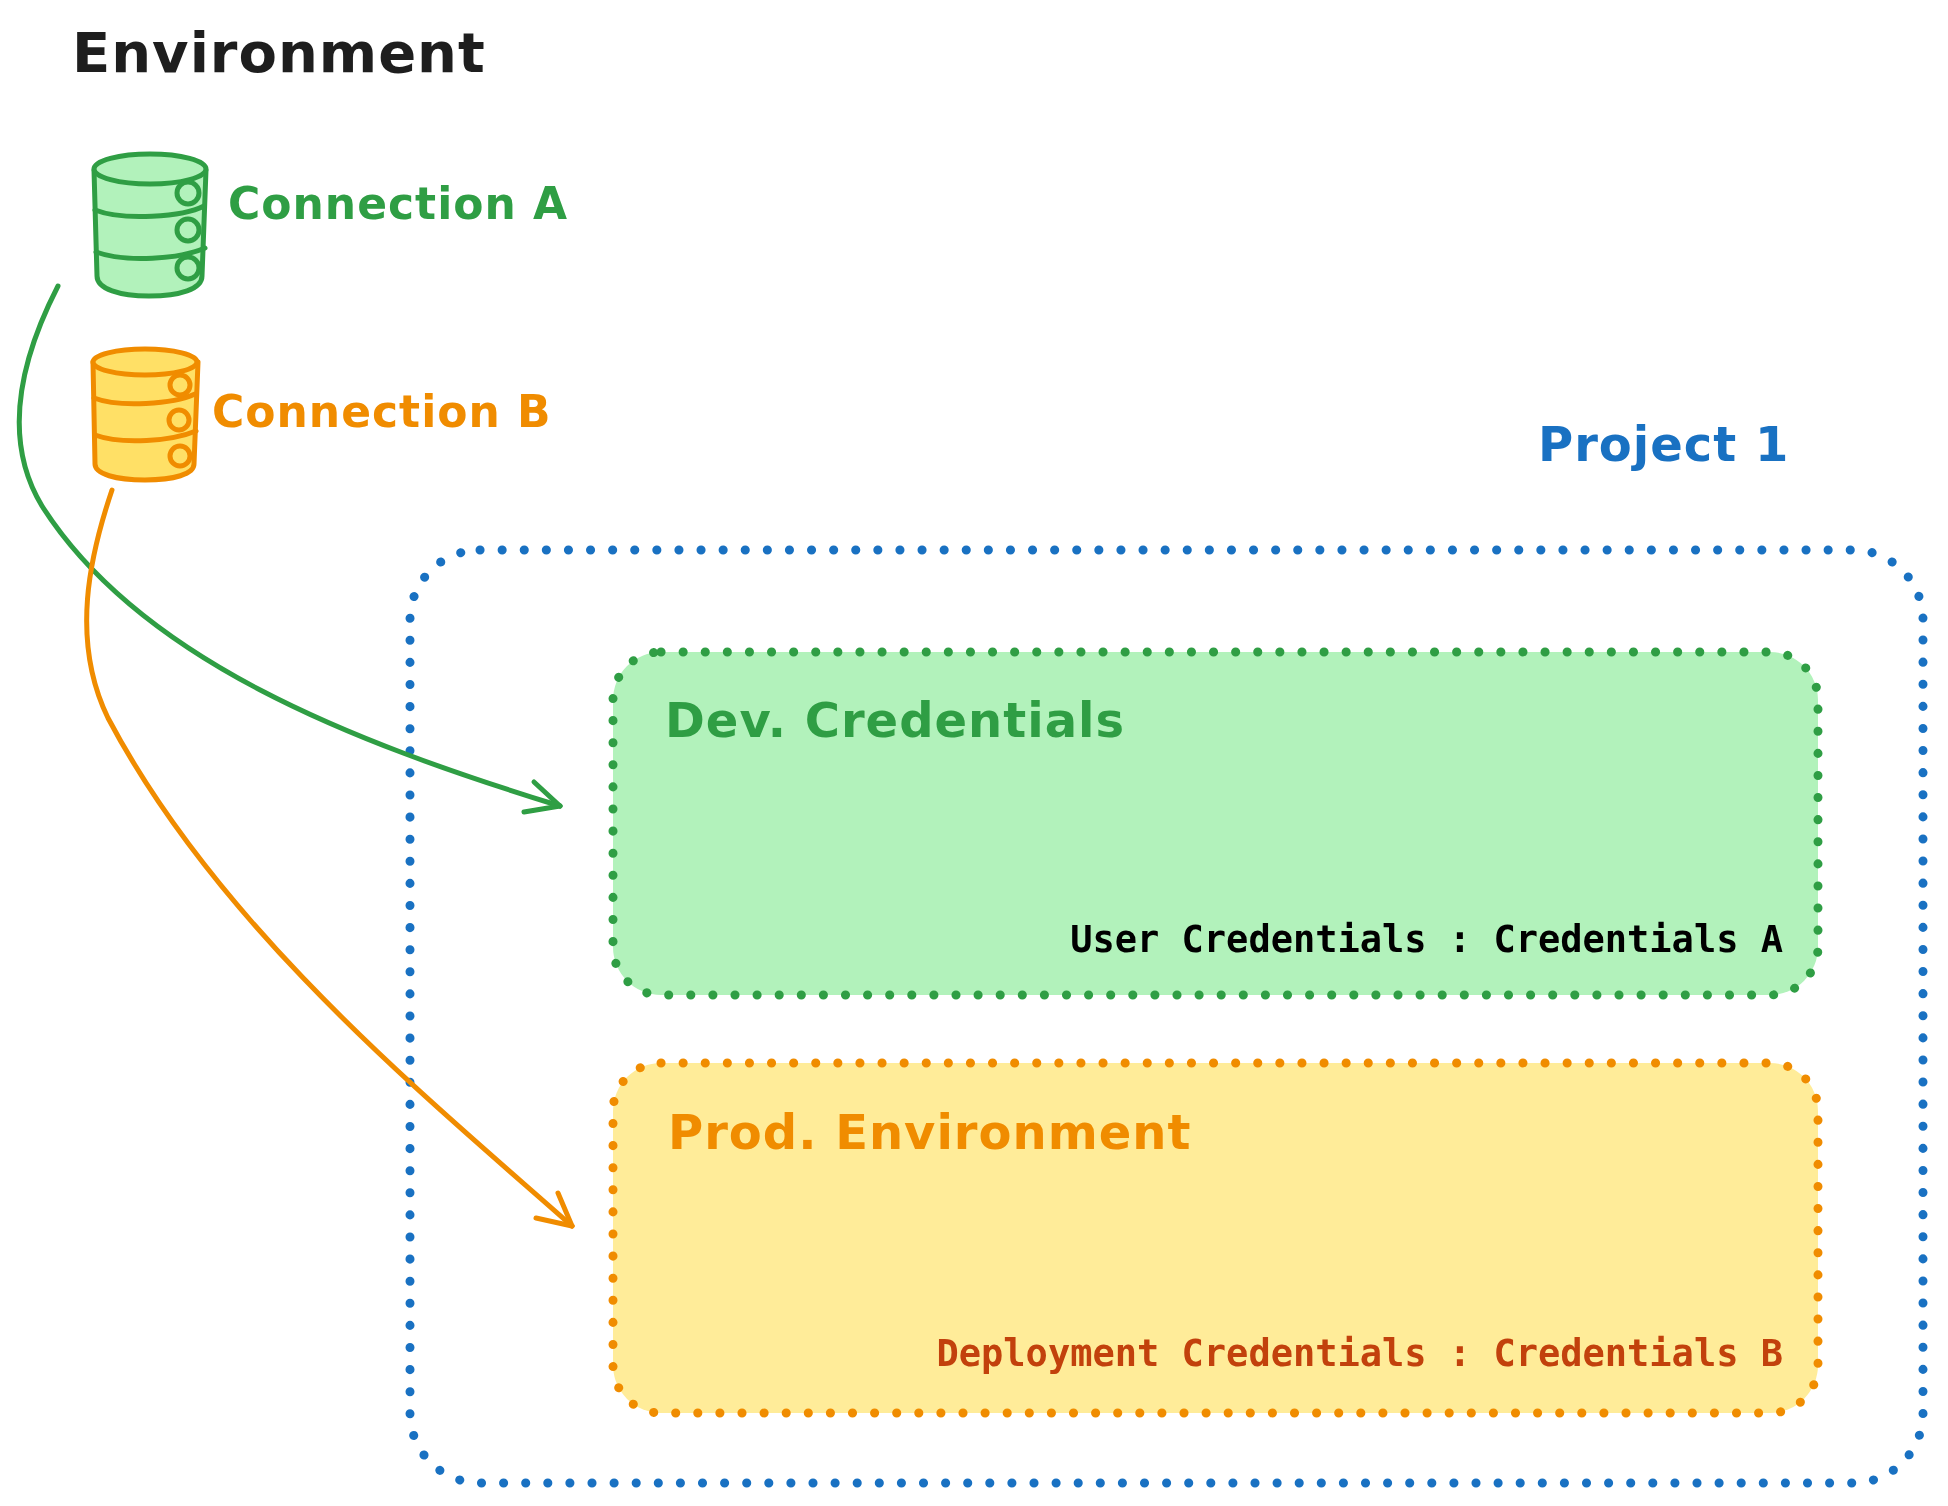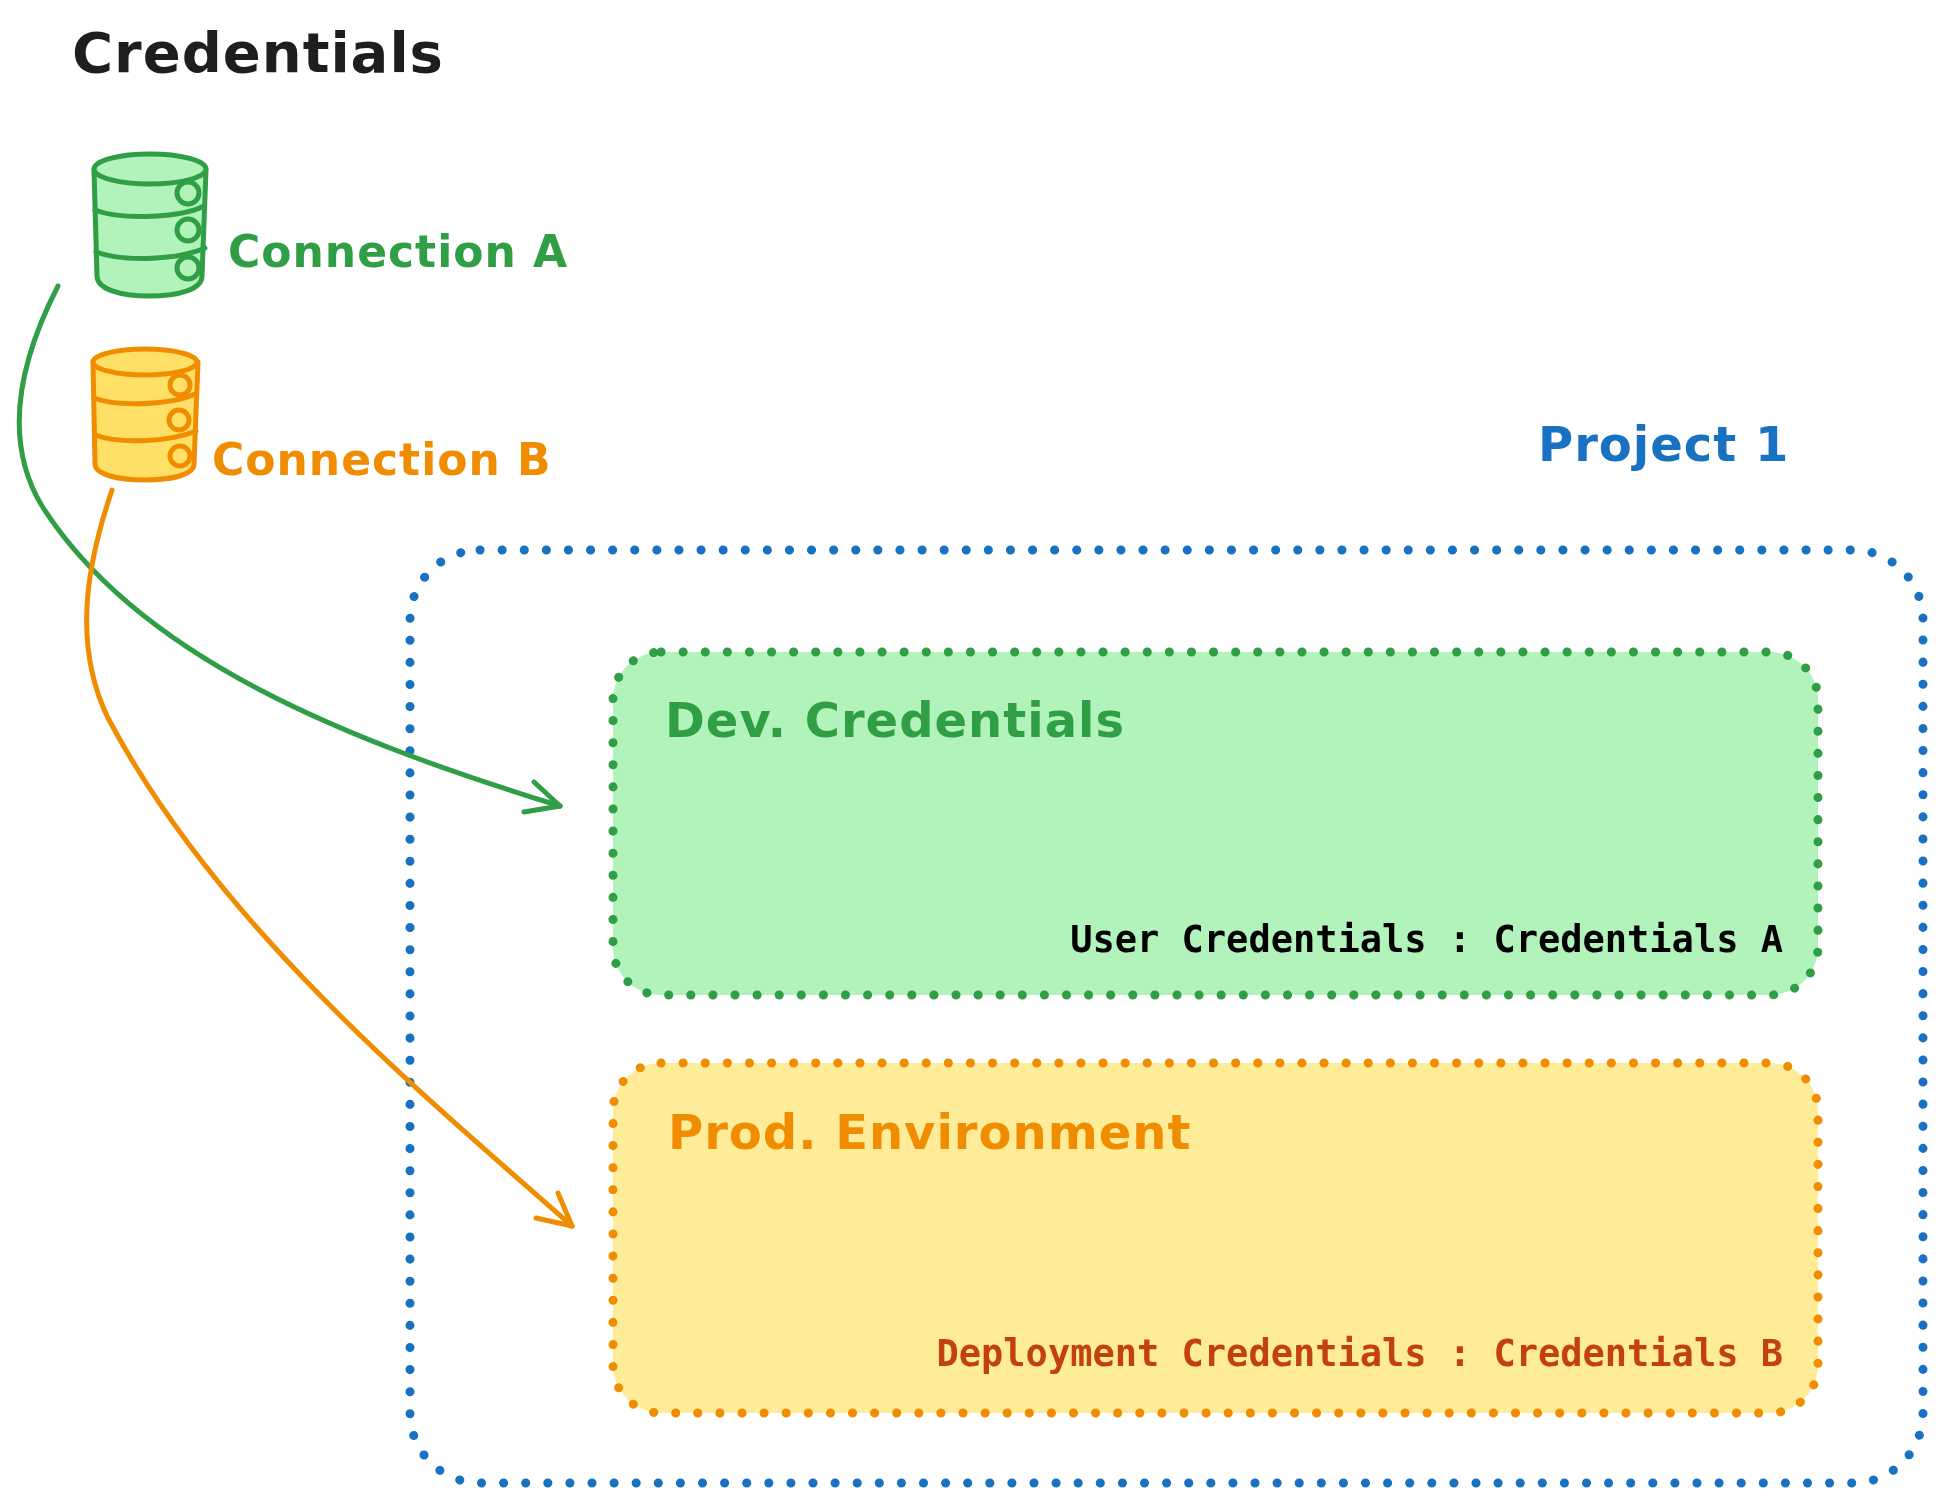--- a/index.html
+++ b/index.html
@@ -18,21 +18,20 @@
 
   .diagram-title {
     left: 72px; top: 20px;
     font-size: 56px; font-weight: 700;
     letter-spacing: 1px;
     color: #1e1e1e;
   }
   .conn-label {
     font-size: 44px; font-weight: 600;
     letter-spacing: 1px;
-    margin-top: 48px;
   }
   .conn-label.green { left: 228px; top: 178px; color: #2f9e44; }
   .conn-label.orange { left: 212px; top: 386px; color: #f08c00; }
 
   .project-label {
     left: 1538px; top: 416px;
     font-size: 48px; font-weight: 700;
     letter-spacing: 1px;
     color: #1971c2;
   }
@@ -94,21 +93,21 @@
     <path d="M 560 806 L 534 782"></path>
   </g>
 
   <g stroke="#f08c00" stroke-width="5" stroke-linecap="round" fill="none">
     <path d="M 112 490 C 90 555 70 640 108 718 C 220 930 432 1102 572 1226"></path>
     <path d="M 572 1226 L 536 1218"></path>
     <path d="M 572 1226 L 558 1193"></path>
   </g>
 </svg>
 
-<div class="abs diagram-title">Credentials</div>
+<div class="abs diagram-title">Environment</div>
 
 <div class="abs conn-label green">Connection A</div>
 
 <div class="abs conn-label orange">Connection B</div>
 
 <div class="abs project-label">Project 1</div>
 
 <div class="abs env-title dev">Dev. Credentials</div>
 
 <div class="abs env-creds dev">User Credentials : Credentials A</div>

